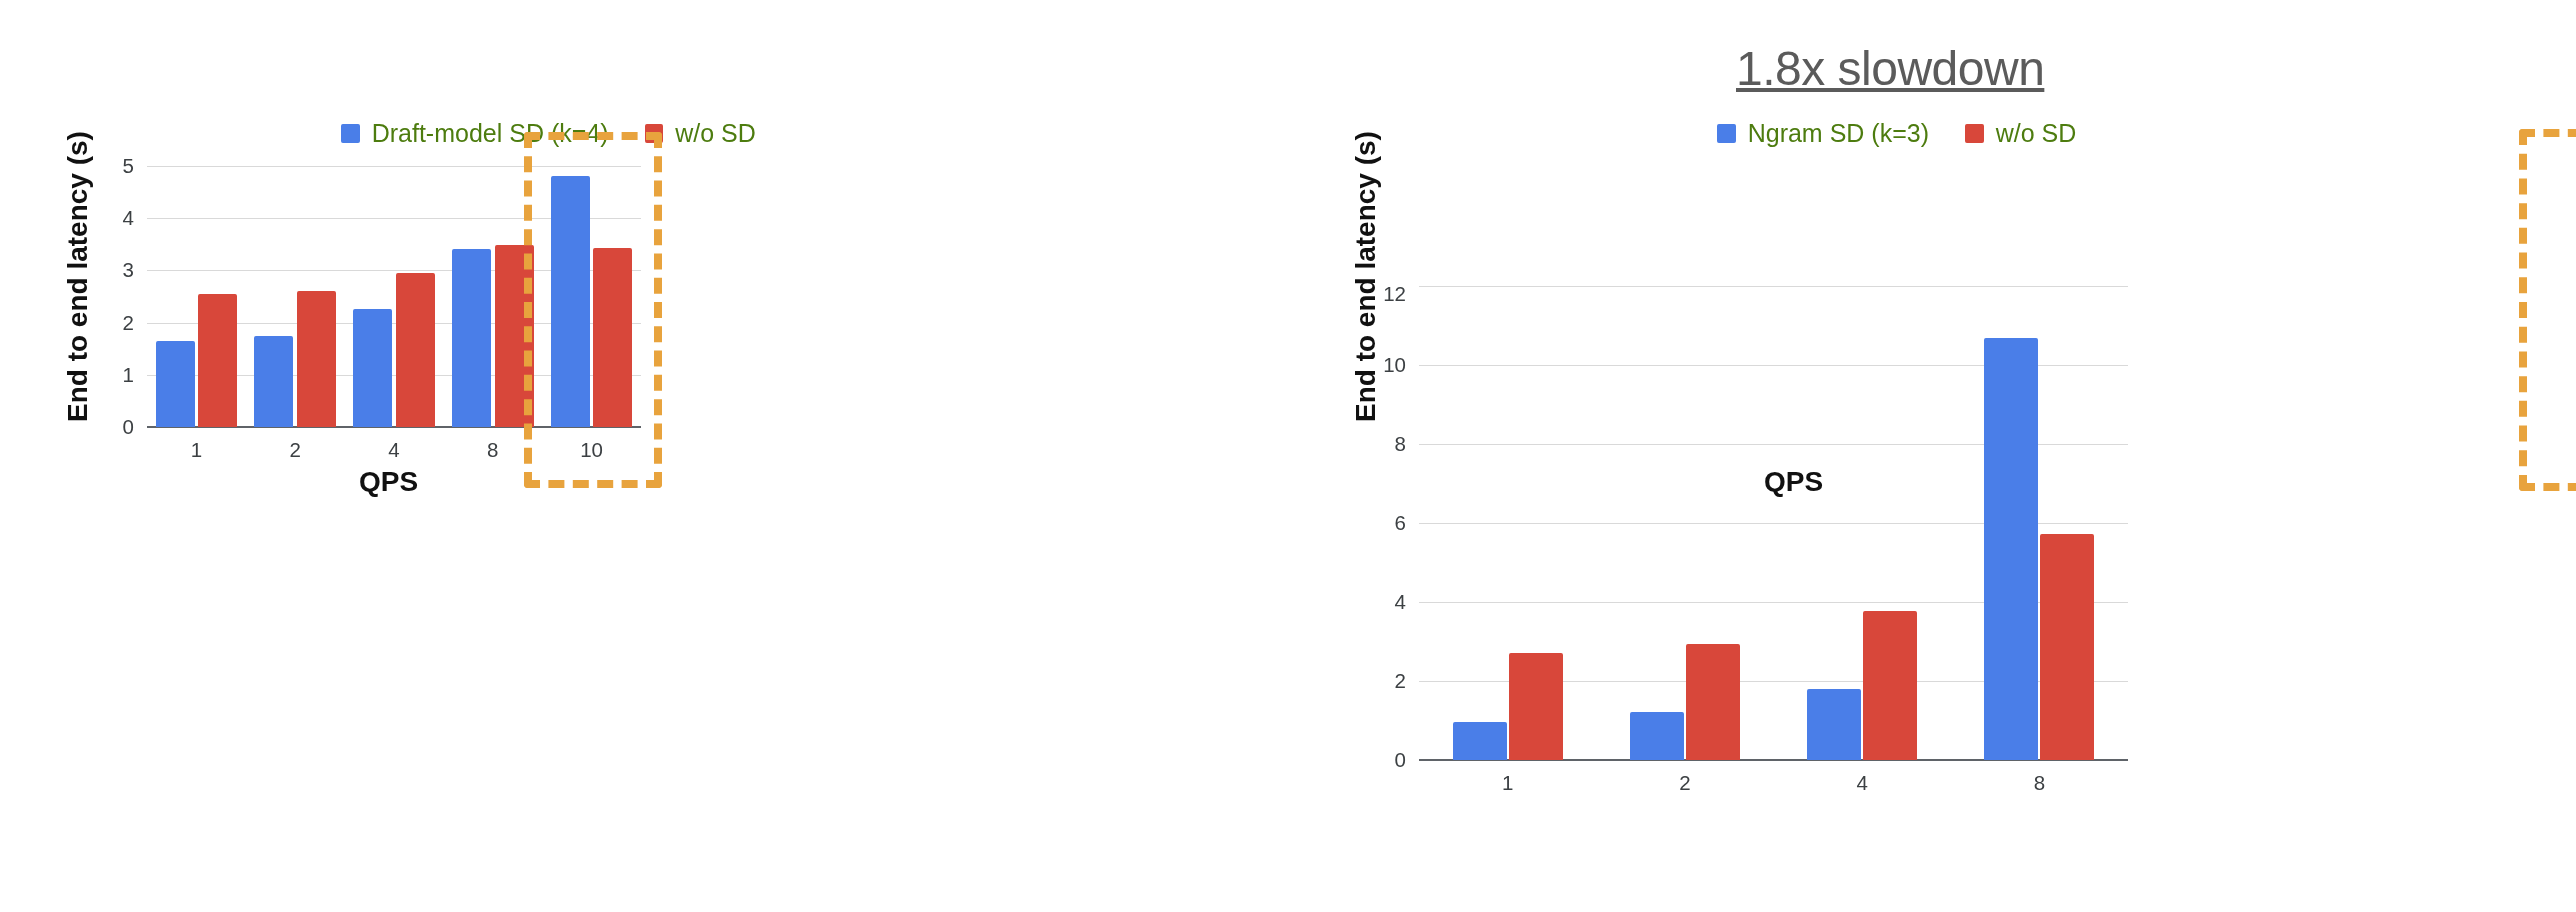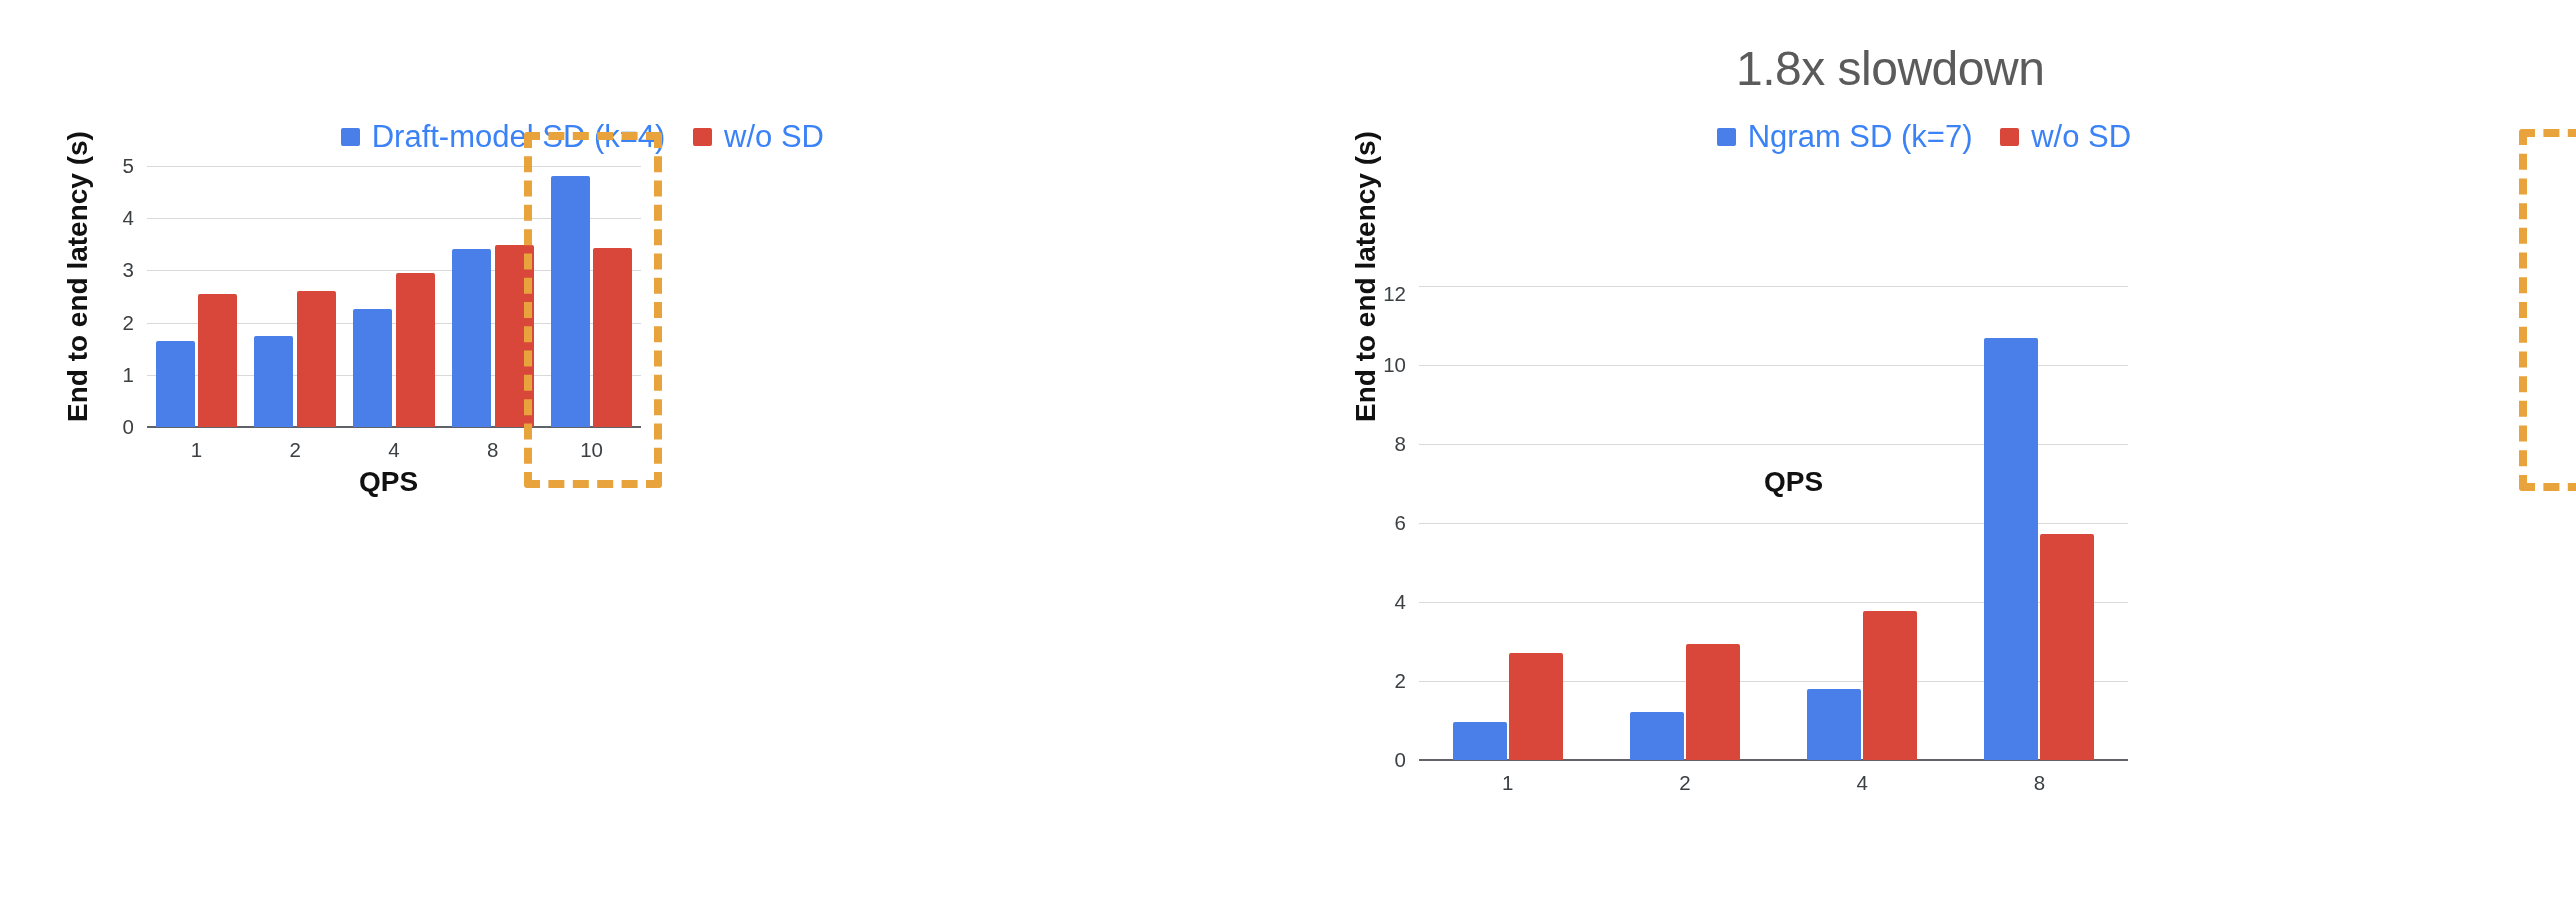--- a/index.html
+++ b/index.html
@@ -14,39 +14,39 @@
 
   .slowdown-title{
     position:absolute;
     font-size:48px;
     color:#5b5b5b;
     font-weight:400;
     white-space:nowrap;
     letter-spacing:-0.5px;
   }
   #title-left{ left:448px; top:41px; }
-  #title-right{ left:448px; top:41px; }
+  #title-right{ left:448px; top:41px;text-decoration:underline; }
 
   
   .yaxis-title{
     position:absolute;
     font-size:28px;
     font-weight:700;
     color:#111;
     transform:rotate(-90deg);
     transform-origin:left top;
     white-space:nowrap;
   }
   #ytitle-left{ left:62px; top:422px; }
   #ytitle-right{ left:62px; top:422px; }
 
   
   .legend{
-    position:absolute; display:flex; align-items:center; gap:28px;
-    font-size:31px; color:#3b82f6; white-space:nowrap;
+    position:absolute; display:flex; align-items:center; gap:36px;
+    font-size:25px; color:#4d7c0f; white-space:nowrap;
   }
   #legend-left{ left:341px; top:119px; }
   #legend-right{ left:429px; top:119px; }
   .legend-entry{display:flex;align-items:center;gap:12px;}
   .legend-swatch{width:18.7px;height:18.7px;border-radius:1.9px;display:inline-block;}
 
   
   .plot{ position:absolute; }
   #plot-left{ left:147px; top:166px; width:494px; height:261px; }
   #plot-right{ left:131px; top:286px; width:709px; height:474px; }
@@ -161,21 +161,21 @@
 
 <div class="panel" id="panel-right">
 
   <div class="slowdown-title" id="title-right">1.8x slowdown</div>
 
   <div class="yaxis-title" id="ytitle-right">End to end latency (s)</div>
 
   <div class="legend" id="legend-right">
     <div class="legend-entry">
       <span class="legend-swatch" style="background:#4a7ee8"></span>
-      <span>Ngram SD (k=7)</span>
+      <span>Ngram SD (k=3)</span>
     </div>
     <div class="legend-entry">
       <span class="legend-swatch" style="background:#d8473a"></span>
       <span>w/o SD</span>
     </div>
   </div>
 
   <div class="plot" id="plot-right">
       <div class="baseline" style="top: 473px;"></div>
       <div class="ytick" style="top: 474px;">0</div>

